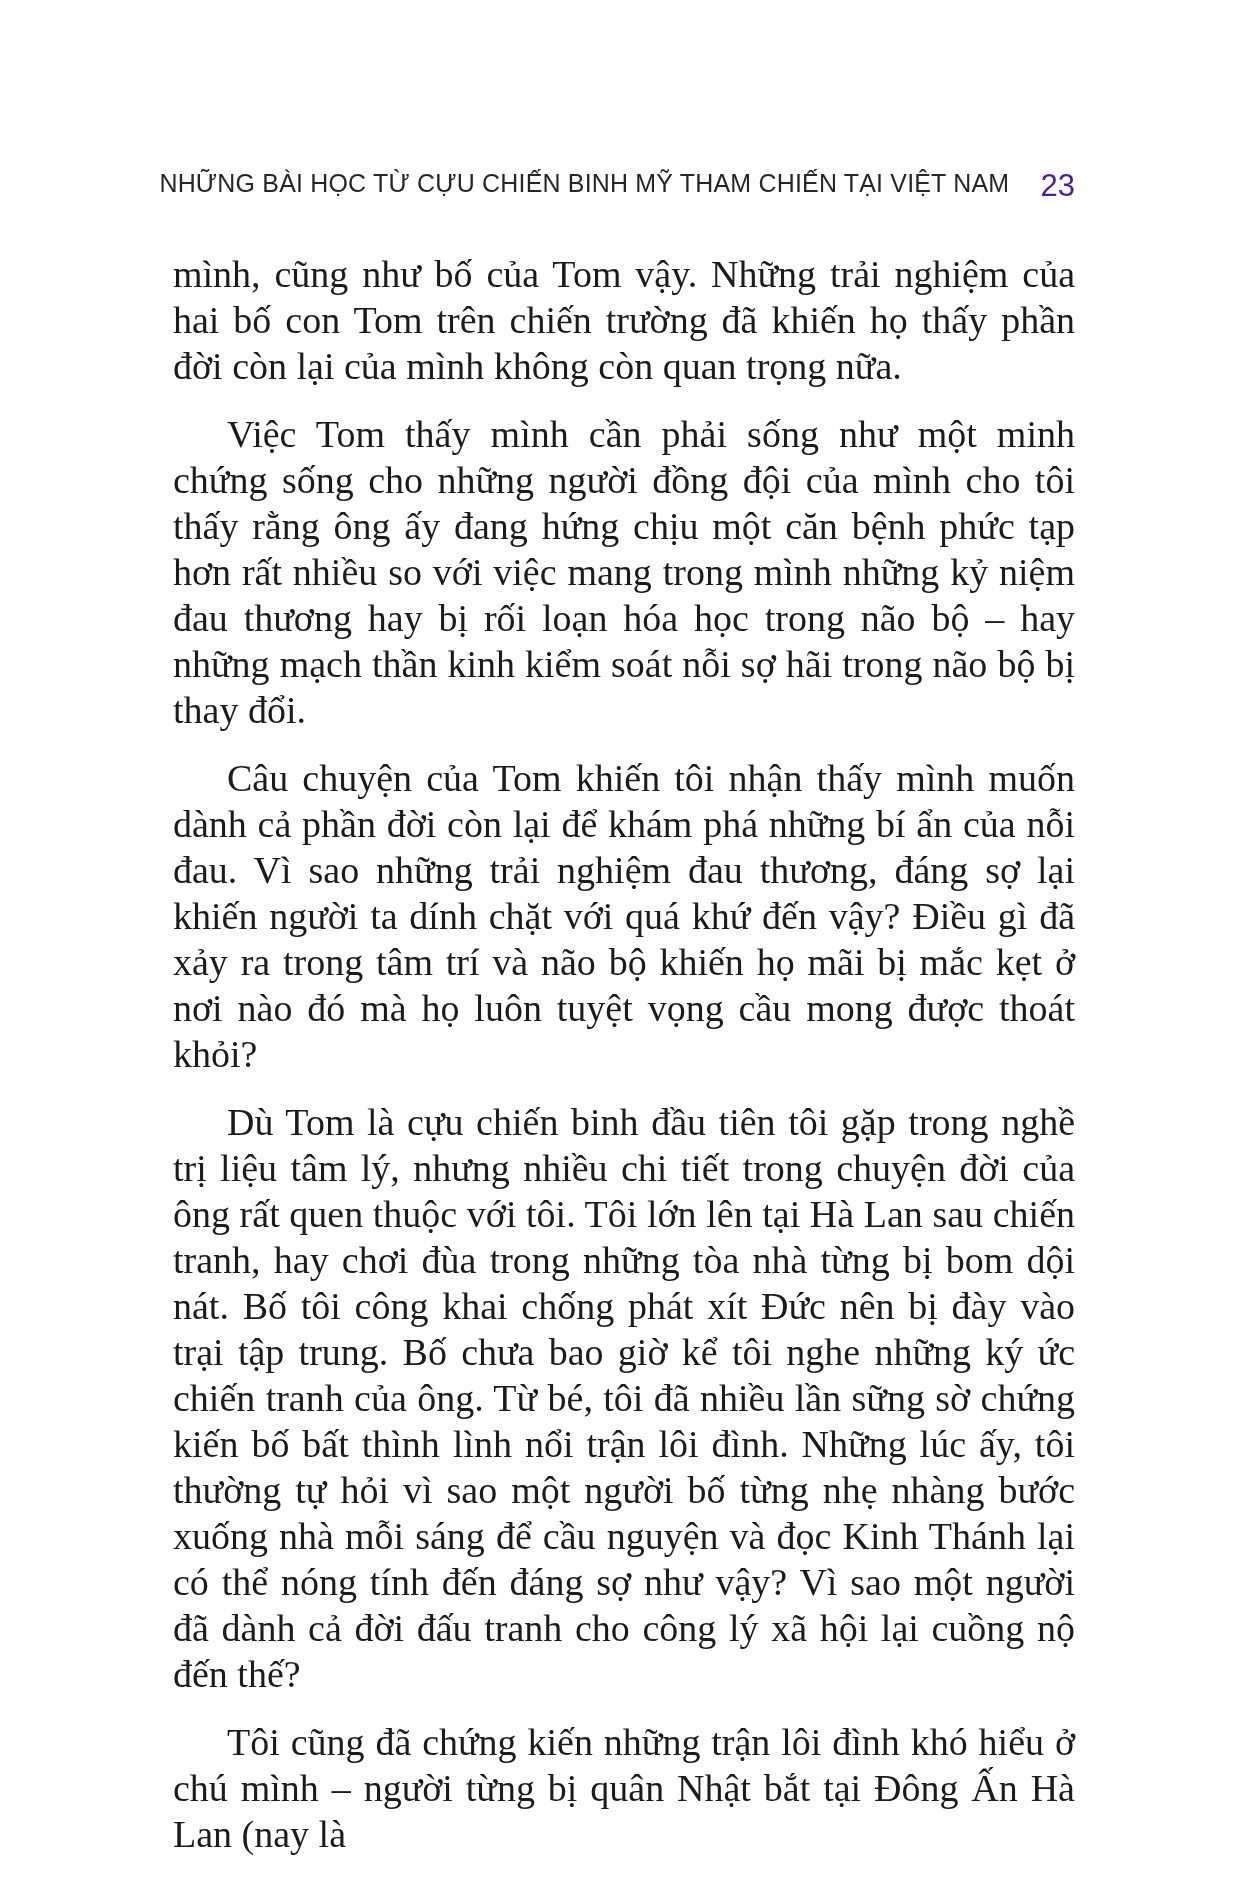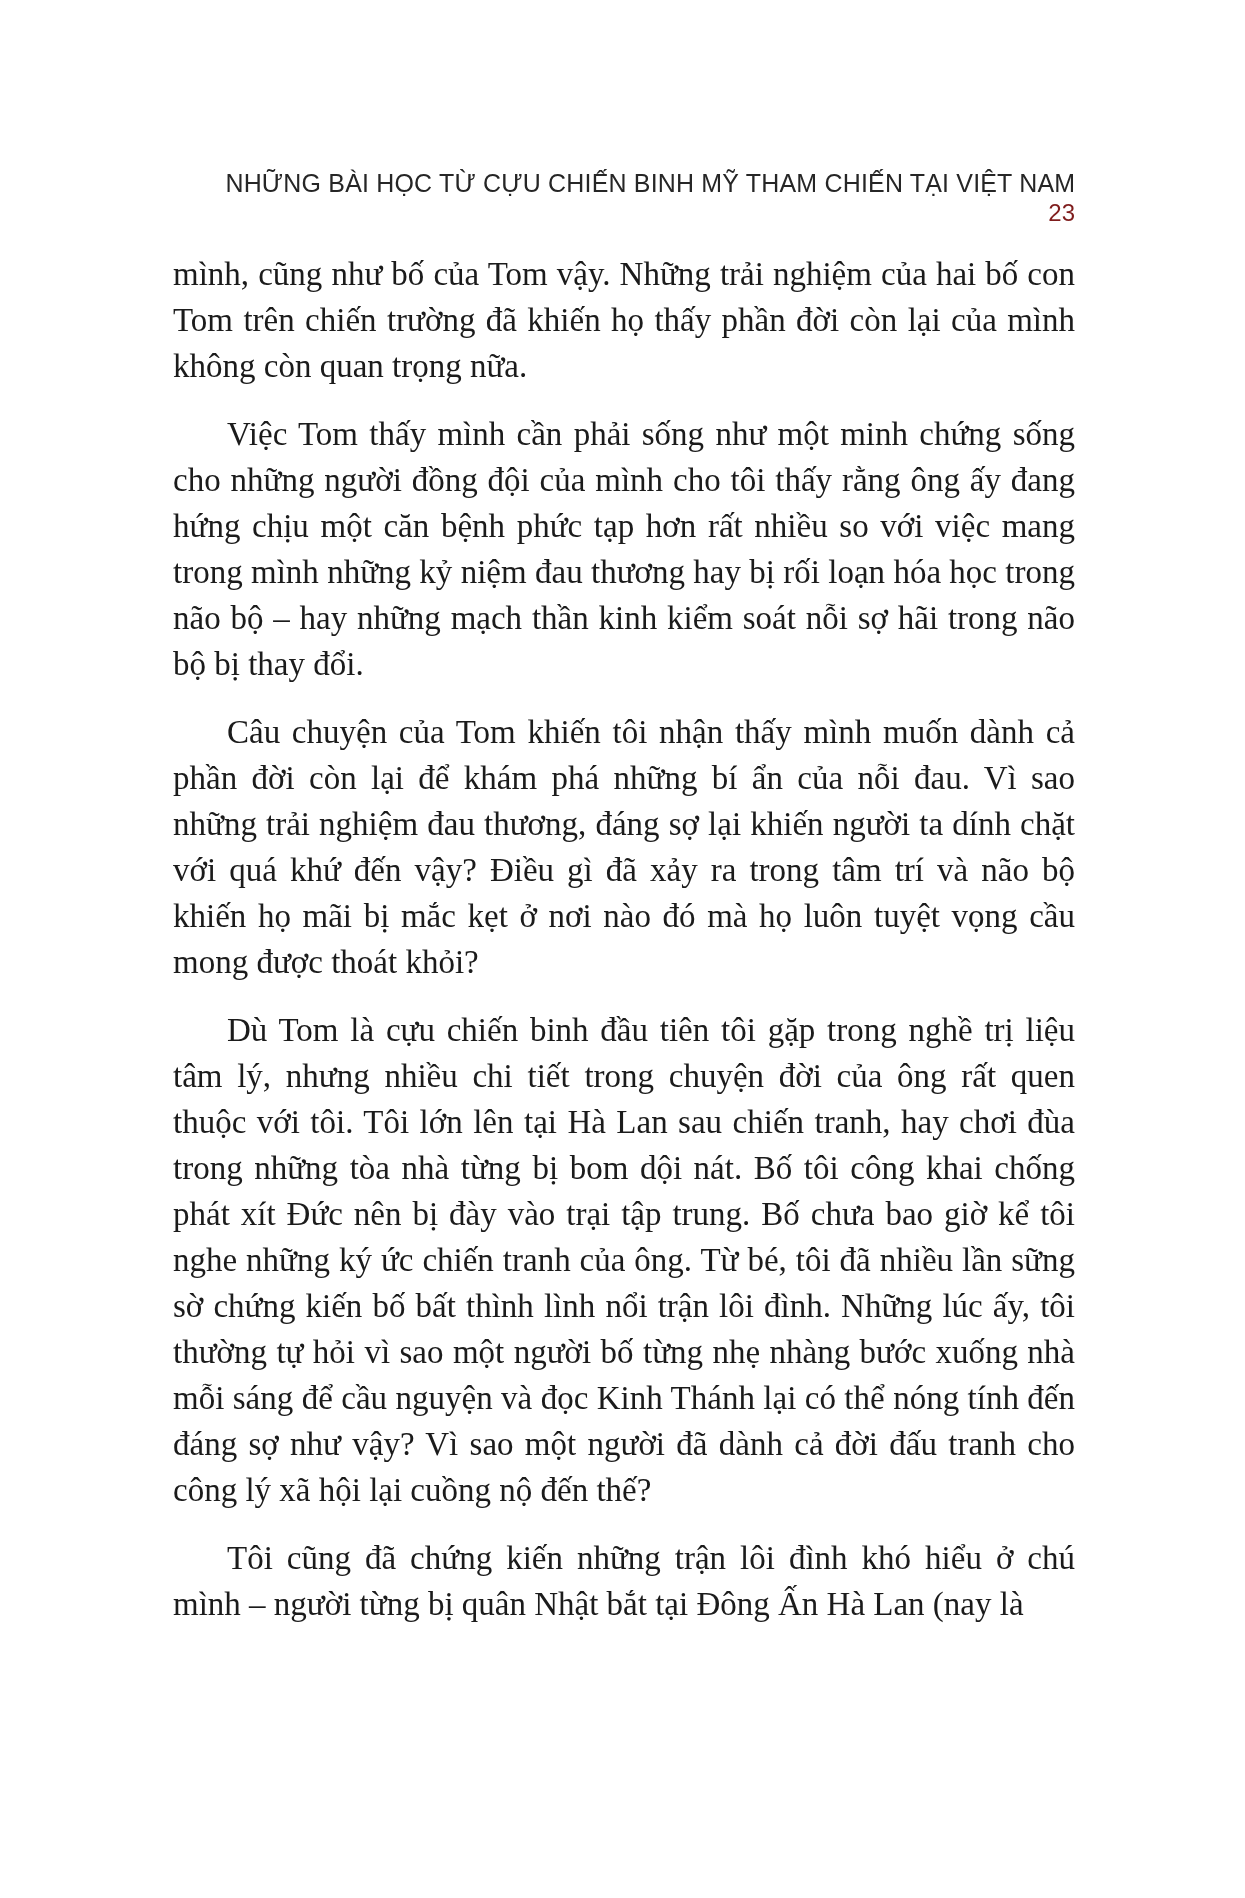--- a/index.html
+++ b/index.html
@@ -18,43 +18,43 @@
     inset: 0;
     background: #ffffff;
   }
   .running-header {
     position: absolute;
     top: 168px;
     left: 173px;
     width: 902px;
     display: flex;
     justify-content: flex-end;
-    align-items: flex-end;
+    align-items: flex-start;
+    gap: 31px;
     font-family: "Liberation Sans", sans-serif;
     white-space: nowrap;
-    flex-direction: column;
   }
   .running-title {
     font-size: 26px;
     letter-spacing: 0.2px;
     color: #262626;
     transform: scaleX(0.96);
     transform-origin: right bottom;
   }
   .page-number {
-    font-size: 24px;
-    color: #7f1d1d;
+    font-size: 31px;
+    color: #4c1d95;
   }
   .body-text {
     position: absolute;
     left: 173px;
     top: 251px;
     width: 902px;
     font-family: "Liberation Serif", "DejaVu Serif", serif;
-    font-size: 33px;
+    font-size: 38px;
     line-height: 46px;
     color: #1b1b1b;
     text-align: justify;
     hyphens: none;
   }
   .body-text p {
     margin: 0 0 22px 0;
   }
   .body-text p.indent {
     text-indent: 54px;

